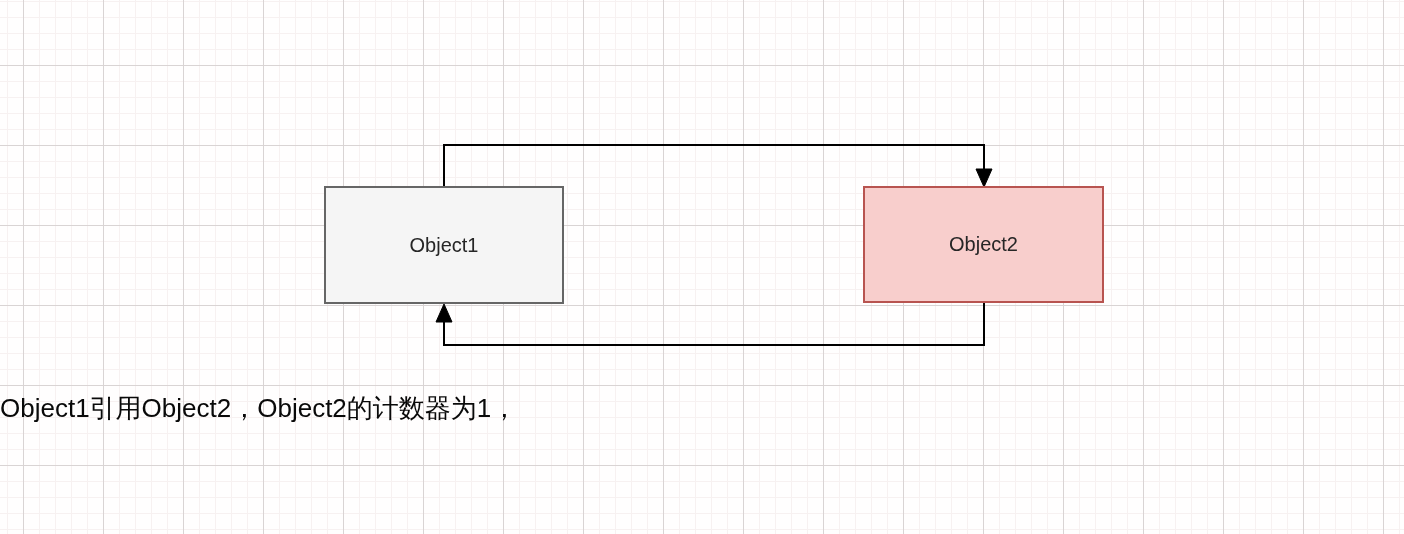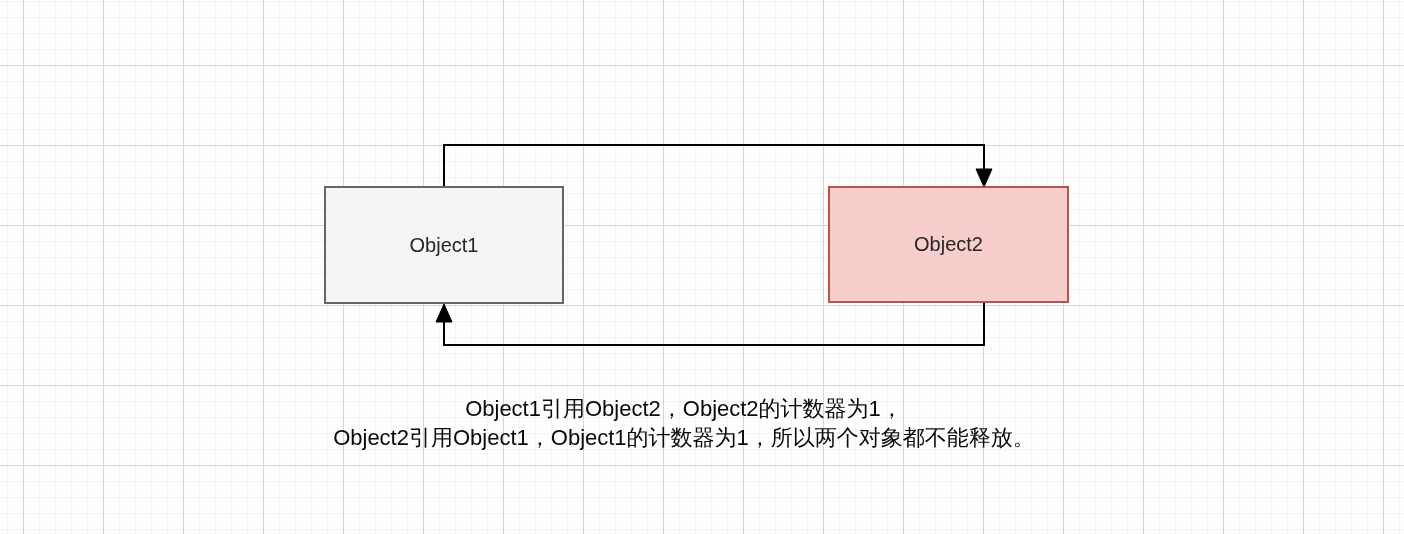--- a/index.html
+++ b/index.html
@@ -46,35 +46,35 @@
   .node-object1 {
     left: 324px;
     top: 186px;
     width: 240px;
     height: 118px;
     background: #f5f5f5;
     border: 2px solid #666666;
   }
 
   .node-object2 {
-    left: 828px;
+    left: 863px;
     top: 186px;
     width: 241px;
     height: 117px;
     background: #f8cecc;
     border: 2px solid #b85450;
   }
 
   .caption {
     position: absolute;
     left: 0;
     top: 394px;
     width: 1368px;
-    text-align: center;
-    font-size: 22px;
+    text-align: left;
+    font-size: 26px;
     line-height: 29px;
     color: #090909;
   }
 
   .watermark {
     position: absolute;
     right: 9px;
     bottom: 6px;
     font-size: 18px;
     color: #cdc5c5;
@@ -98,17 +98,16 @@
   <div class="node node-object1">
     <span>Object1</span>
   </div>
 
   <div class="node node-object2">
     <span>Object2</span>
   </div>
 
   <div class="caption">
     <div>Object1引用Object2，Object2的计数器为1，</div>
-    <div>Object2引用Object1，Object1的计数器为1，所以两个对象都不能释放。</div>
   </div>
 
 
 </div>
 
 </body></html>

